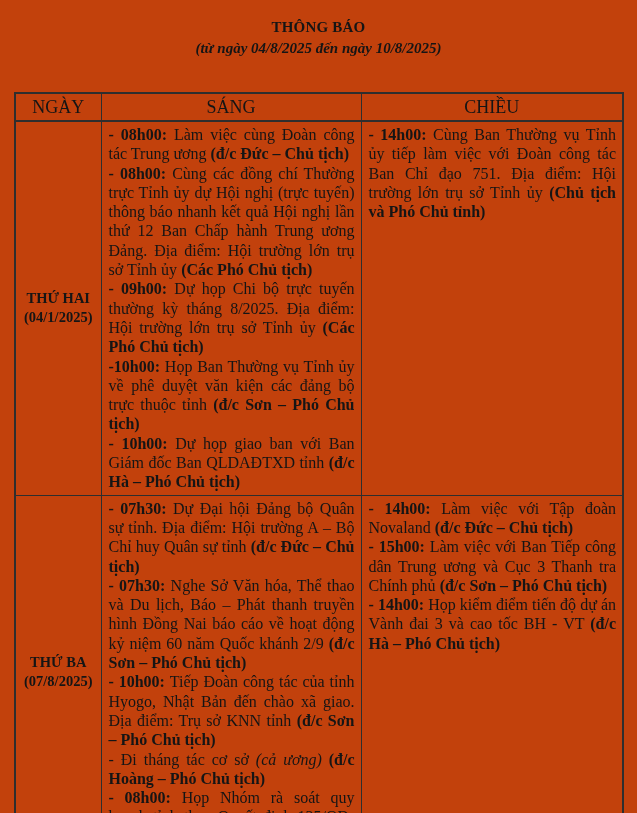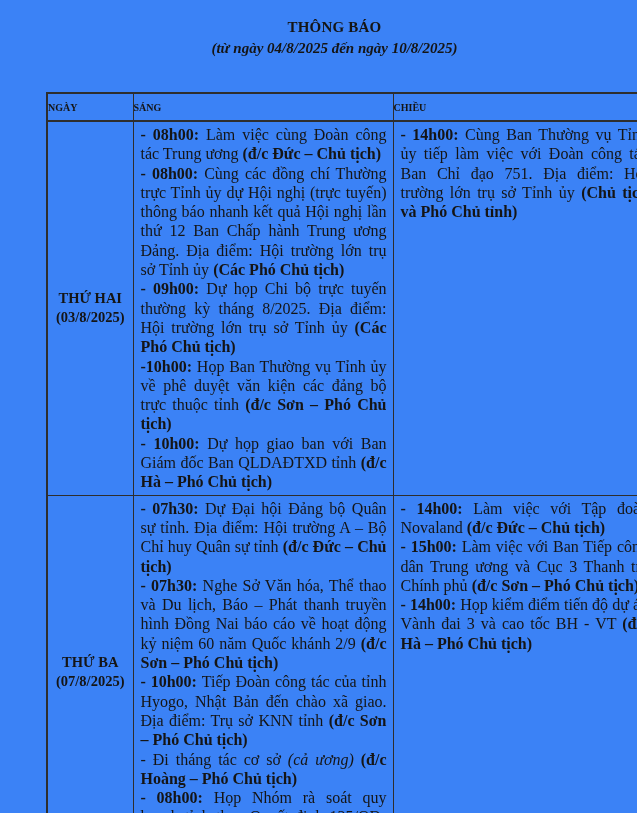--- a/index.html
+++ b/index.html
@@ -6,23 +6,22 @@
   html, body {
     width: 637px;
     background: #ffffff;
     font-family: "Liberation Serif", "DejaVu Serif", serif;
     color: #151515;
   }
   .page {
     position: relative;
     width: 637px;
     height: 813px;
-    background: #3b82f6;
+    background: #c2410c;
     overflow: hidden;
-    padding-left: 32px;
   }
   .doc-header {
     padding-top: 17px;
     text-align: center;
     line-height: 21px;
   }
   .title1 {
     font-size: 15px;
     font-weight: bold;
     letter-spacing: 0.2px;
@@ -46,23 +45,23 @@
     border: 2px solid #2e2e2e;
   }
   table.schedule th,
   table.schedule td {
     border: 1px solid #2e2e2e;
   }
   table.schedule thead tr {
     height: 28px;
   }
   table.schedule th {
-    font-size: 10px;
-    font-weight: bold;
-    text-align: left;
+    font-size: 18px;
+    font-weight: normal;
+    text-align: center;
     vertical-align: middle;
     border-bottom-width: 2px;
   }
   .col-day       { width: 86px; }
   .col-morning   { width: 260px; }
   .col-afternoon { width: 262px; }
   .row-monday  { height: 337px; }
   .row-tuesday { height: 318px; }
   td.day-cell {
     text-align: center;
@@ -103,21 +102,21 @@
       <tr>
         <th>NGÀY</th>
         <th>SÁNG</th>
         <th>CHIỀU</th>
       </tr>
     </thead>
     <tbody>
       <tr class="row-monday">
         <td class="day-cell">
           <div>THỨ HAI</div>
-          <div>(03/8/2025)</div>
+          <div>(04/1/2025)</div>
         </td>
         <td class="content-cell">
             <p class="entry"><span class="seg-b">- 08h00: </span><span>Làm việc cùng Đoàn công tác Trung ương </span><span class="seg-b">(đ/c Đức – Chủ tịch)</span></p>
             <p class="entry"><span class="seg-b">- 08h00: </span><span>Cùng các đồng chí Thường trực Tỉnh ủy dự Hội nghị (trực tuyến) thông báo nhanh kết quả Hội nghị lần thứ 12 Ban Chấp hành Trung ương Đảng. Địa điểm: Hội trường lớn trụ sở Tỉnh ủy </span><span class="seg-b">(Các Phó Chủ tịch)</span></p>
             <p class="entry"><span class="seg-b">- 09h00: </span><span>Dự họp Chi bộ trực tuyến thường kỳ tháng 8/2025. Địa điểm: Hội trường lớn trụ sở Tỉnh ủy </span><span class="seg-b">(Các Phó Chủ tịch)</span></p>
             <p class="entry"><span class="seg-b">-10h00: </span><span>Họp Ban Thường vụ Tỉnh ủy về phê duyệt văn kiện các đảng bộ trực thuộc tỉnh </span><span class="seg-b">(đ/c Sơn – Phó Chủ tịch)</span></p>
             <p class="entry"><span class="seg-b">- 10h00: </span><span>Dự họp giao ban với Ban Giám đốc Ban QLDAĐTXD tỉnh </span><span class="seg-b">(đ/c Hà – Phó Chủ tịch)</span></p>
           </td>
         <td class="content-cell">
             <p class="entry"><span class="seg-b">- 14h00: </span><span>Cùng Ban Thường vụ Tỉnh ủy tiếp làm việc với Đoàn công tác Ban Chỉ đạo 751. Địa điểm: Hội trường lớn trụ sở Tỉnh ủy </span><span class="seg-b">(Chủ tịch và Phó Chủ tỉnh)</span></p>

